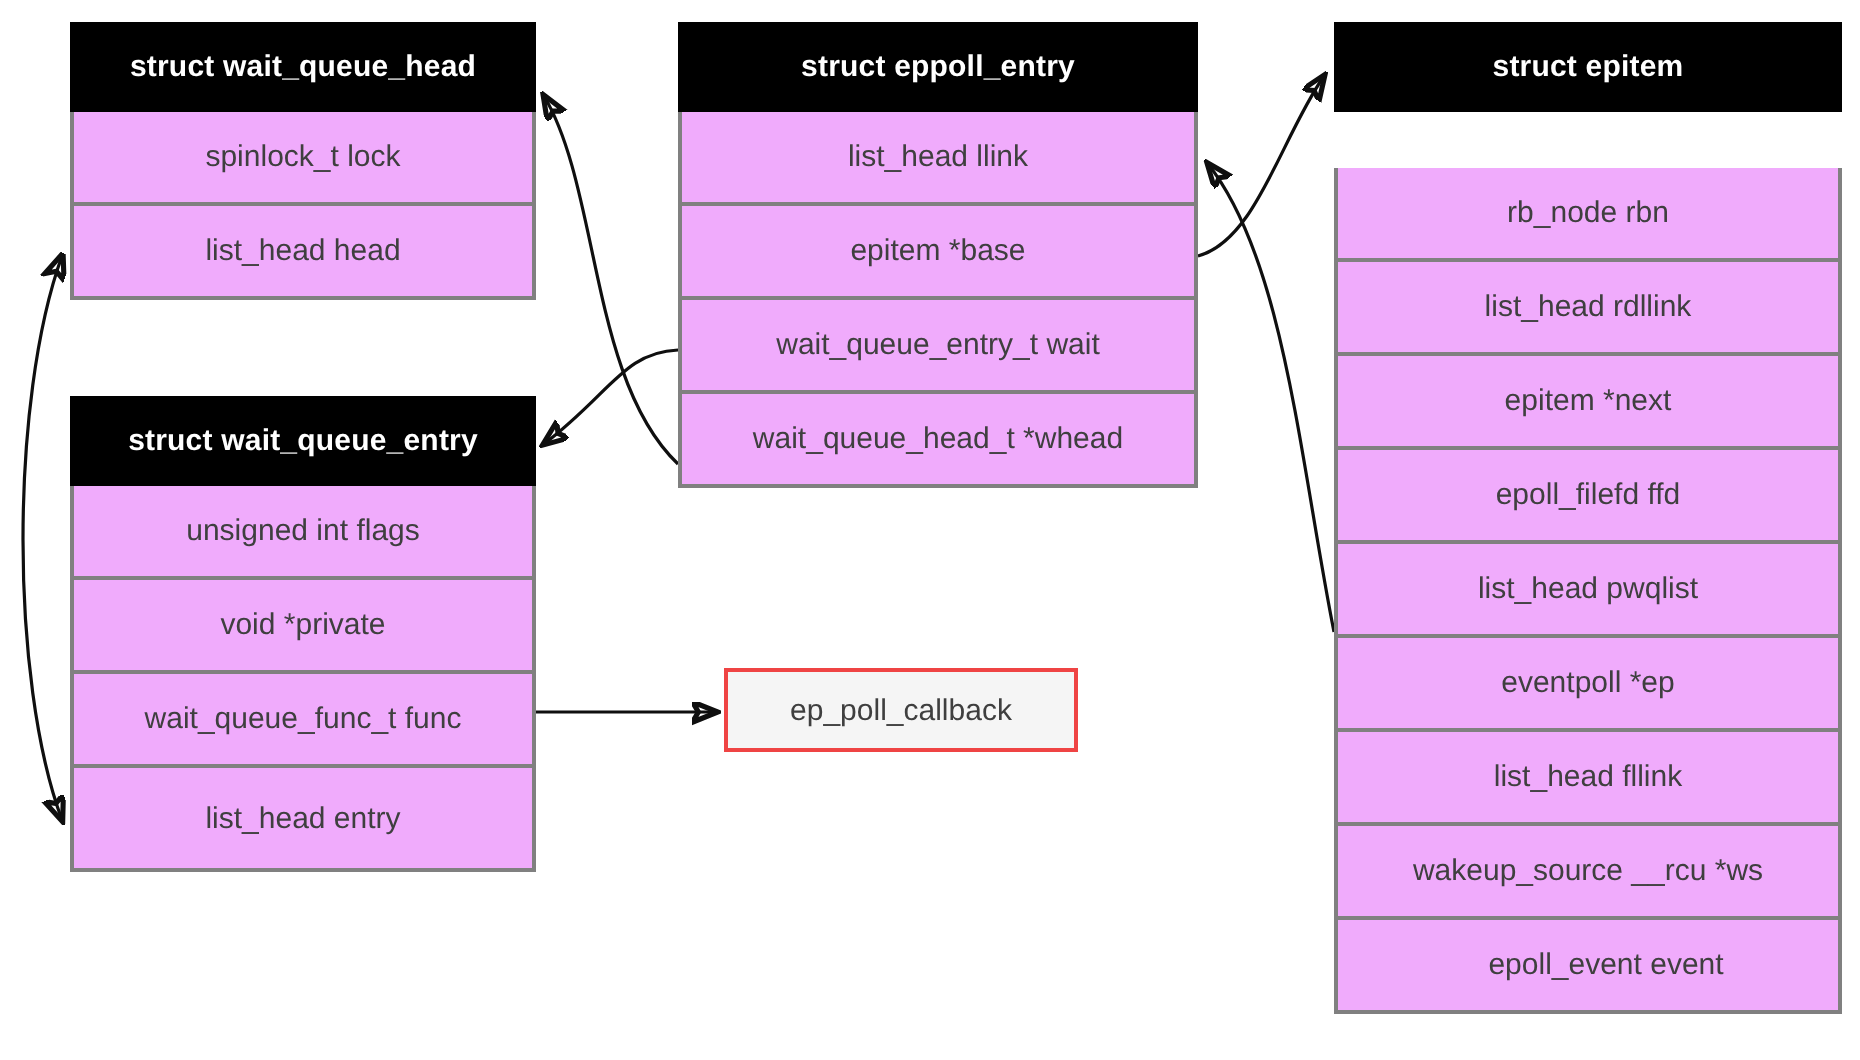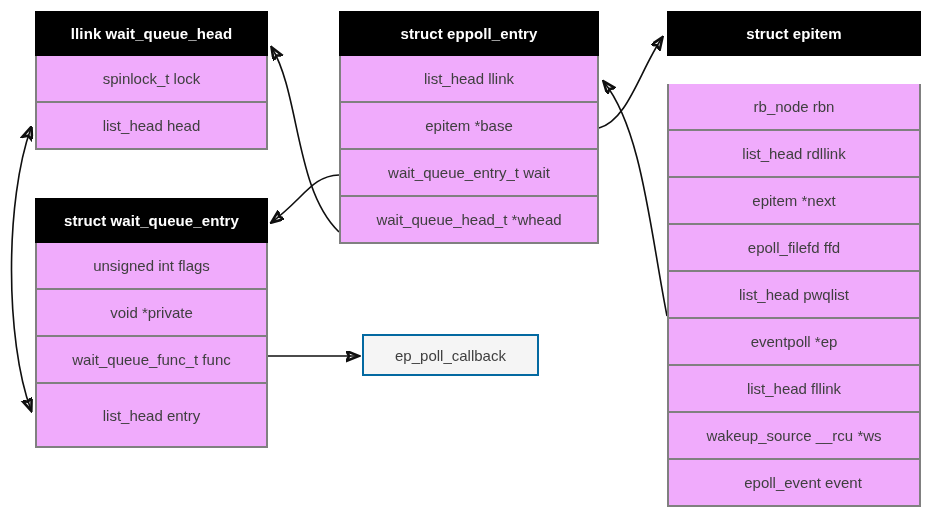--- a/index.html
+++ b/index.html
@@ -48,21 +48,21 @@
   }
   .struct-row:first-of-type {
     border-top: 2px solid #808080;
   }
   .plain-box {
     position: absolute;
     box-sizing: border-box;
     background: #f5f5f5;
     color: #3f3f3f;
     font-size: 15px;
-    border: 2px solid #0369a1;
+    border: 2px solid #ef4444;
     display: flex;
     align-items: center;
     justify-content: center;
   }
   #connectors {
     position: absolute;
     left: 0;
     top: 0;
     width: 930px;
     height: 530px;
@@ -93,21 +93,21 @@
         <path d="M 339 175 C 312 176 305 197 272 222" stroke="#0f0f0f" marker-end="url(#ah)"></path>
         <path d="M 599 128 C 628 120 640 70 662 38" stroke="#0f0f0f" marker-end="url(#ah)"></path>
         <path d="M 667 316 C 650 230 642 130 604 82" stroke="#0f0f0f" marker-end="url(#ah)"></path>
         <path d="M 31 128 C 5 200 5 340 31 410" stroke="#0f0f0f" marker-end="url(#ah)" marker-start="url(#ahs)"></path>
         <path d="M 268 356 L 358 356" stroke="#0f0f0f" marker-end="url(#ah)"></path>
       </g>
   </svg>
 
   <div id="structs-layer">
       <div class="struct-box" style="left: 35px; top: 11px; width: 233px;">
-        <div class="struct-header" style="height: 45px;">llink wait_queue_head</div>
+        <div class="struct-header" style="height: 45px;">struct wait_queue_head</div>
         <div class="struct-row" style="height: 47px;">spinlock_t lock</div>
         <div class="struct-row" style="height: 47px;">list_head head</div>
       </div>
       <div class="struct-box" style="left: 339px; top: 11px; width: 260px;">
         <div class="struct-header" style="height: 45px;">struct eppoll_entry</div>
         <div class="struct-row" style="height: 47px;">list_head llink</div>
         <div class="struct-row" style="height: 47px;">epitem *base</div>
         <div class="struct-row" style="height: 47px;">wait_queue_entry_t wait</div>
         <div class="struct-row" style="height: 47px;">wait_queue_head_t *whead</div>
       </div>
@@ -121,20 +121,20 @@
         <div class="struct-row" style="height: 47px;">eventpoll *ep</div>
         <div class="struct-row" style="height: 47px;">list_head fllink</div>
         <div class="struct-row" style="height: 47px;">wakeup_source __rcu *ws</div>
         <div class="struct-row" style="height: 47px; padding-left: 18px;">epoll_event event</div>
       </div>
       <div class="struct-box" style="left: 35px; top: 198px; width: 233px;">
         <div class="struct-header" style="height: 45px;">struct wait_queue_entry</div>
         <div class="struct-row" style="height: 47px;">unsigned int flags</div>
         <div class="struct-row" style="height: 47px;">void *private</div>
         <div class="struct-row" style="height: 47px;">wait_queue_func_t func</div>
-        <div class="struct-row" style="height: 64px; text-align: right;">list_head entry</div>
+        <div class="struct-row" style="height: 52px; text-align: right;">list_head entry</div>
       </div>
     </div>
   <div id="plain-layer">
       <div class="plain-box" style="left: 362px; top: 334px; width: 177px; height: 42px;">ep_poll_callback</div>
     </div>
 
 </div>
 
 </body></html>

